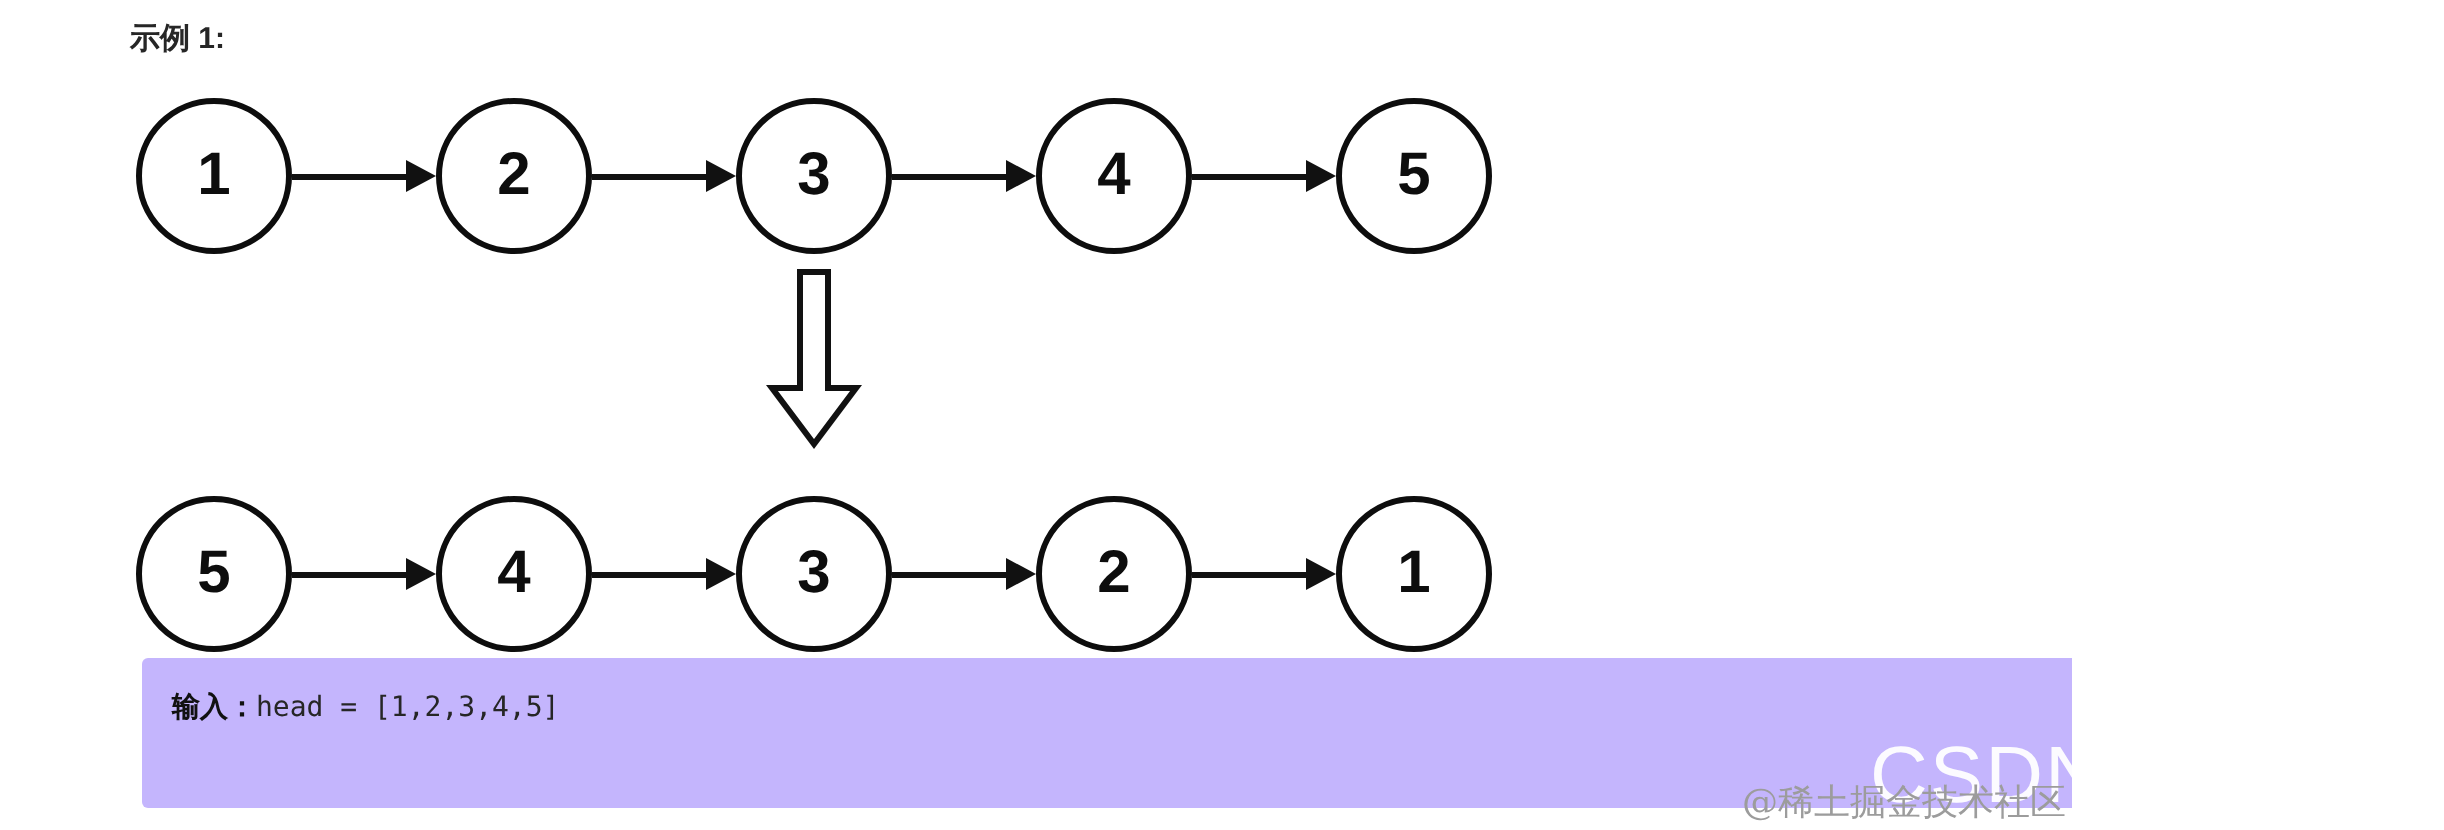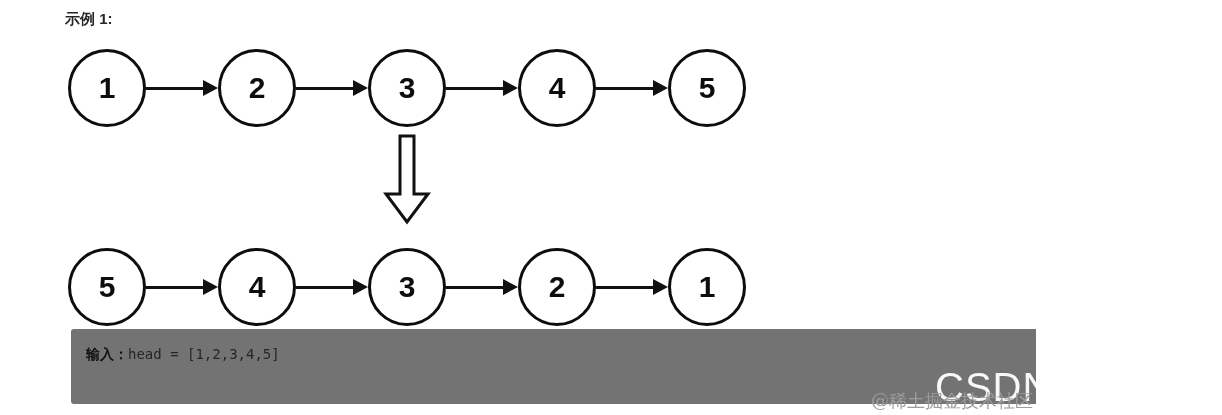--- a/index.html
+++ b/index.html
@@ -31,21 +31,21 @@
   }
   .harrow::after{
     content:"";position:absolute;right:0;top:0;width:0;height:0;
     border-left:15px solid #111;border-top:8px solid transparent;border-bottom:8px solid transparent;
   }
   
   .down-arrow{position:absolute;left:383px;top:134px;width:48px;height:92px;}
   
   .io-block{
     position:absolute;left:71px;top:329px;width:1101px;height:75px;
-    box-sizing:border-box;background:#737373;border-radius:3px;
+    box-sizing:border-box;background:#c4b5fd;border-radius:3px;
     padding:13px 15px;line-height:25px;
     font-family:"DejaVu Sans Mono","Liberation Mono",monospace;
     font-size:14px;color:#262626;
   }
   .io-line{white-space:pre;}
   .io-label{font-weight:bold;color:#111;}
   
   .wm-csdn{
     position:absolute;left:935px;top:360px;
     font-size:40px;font-weight:500;letter-spacing:1px;

